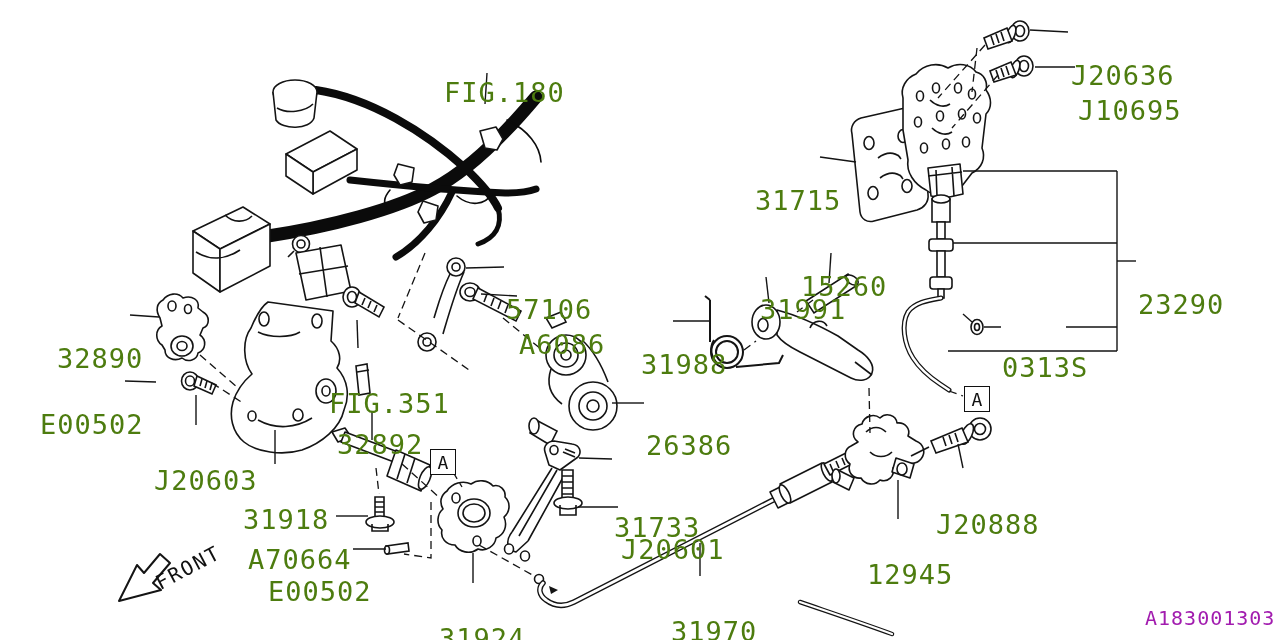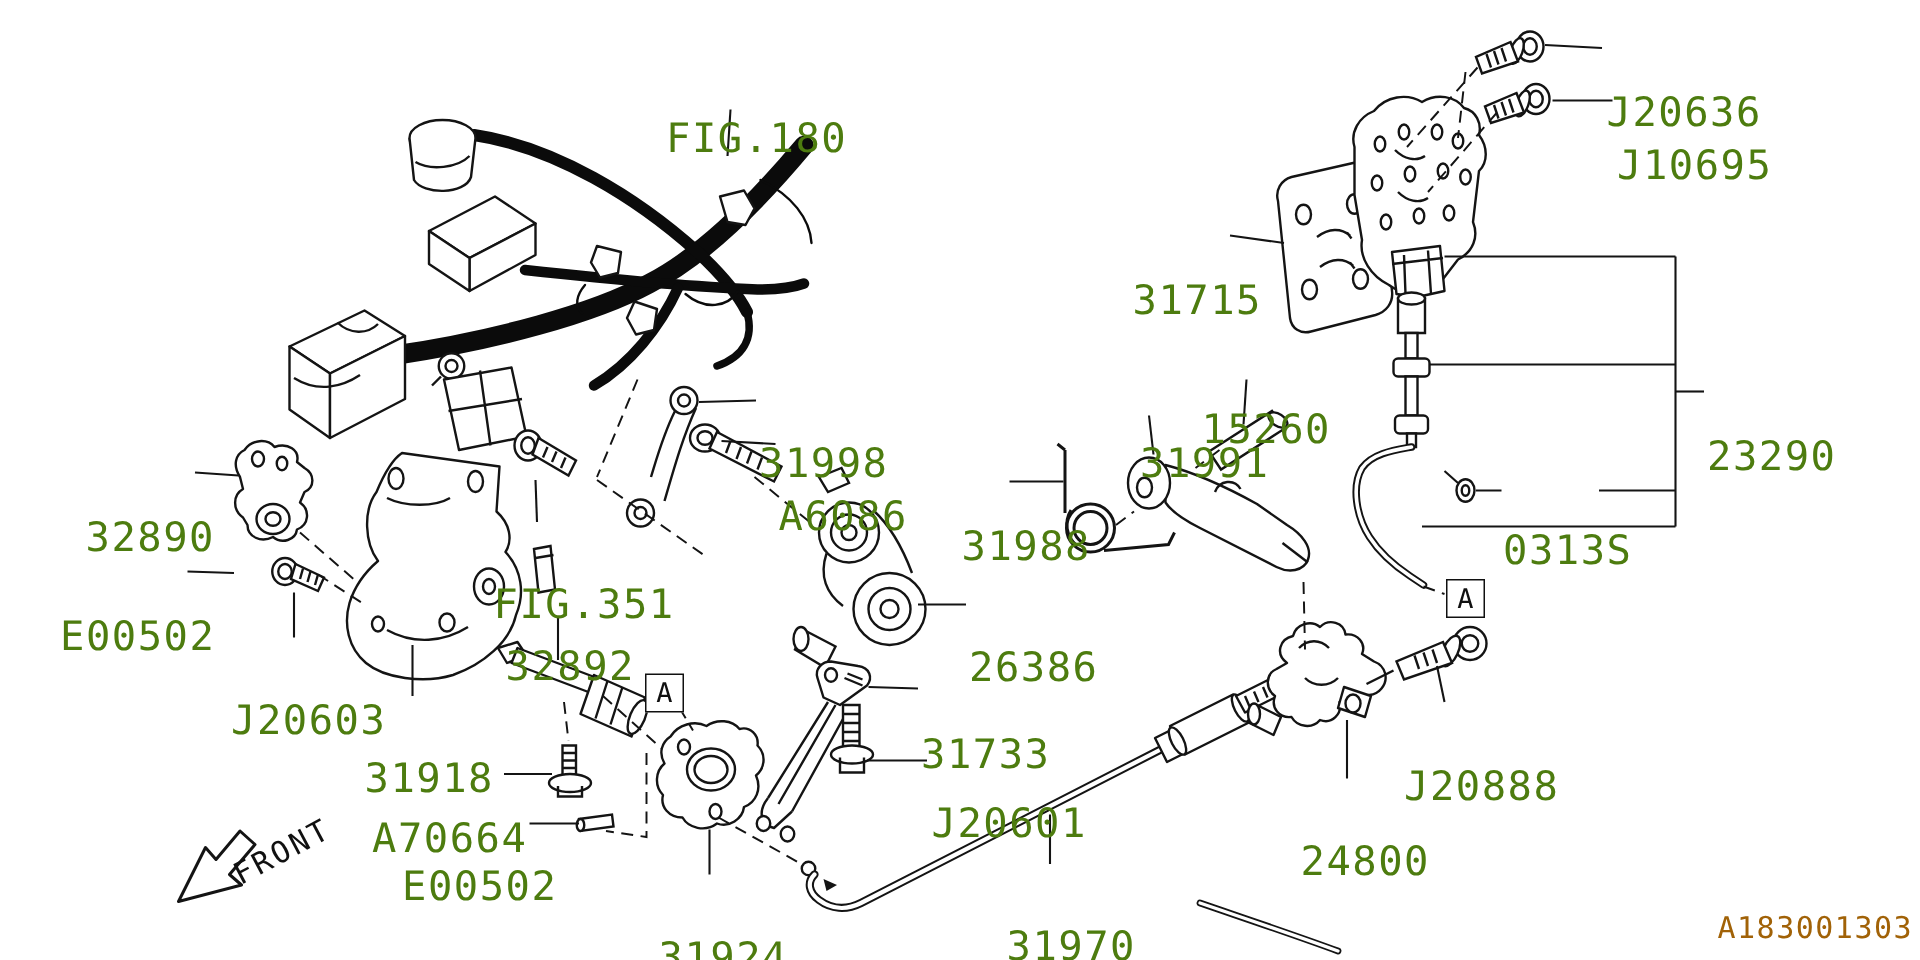--- a/index.html
+++ b/index.html
@@ -1,21 +1,21 @@
 <!DOCTYPE html>
 <html><head>
 <meta charset="utf-8">
 <style>
   html,body{margin:0;padding:0;background:#fff;}
   #stage{position:relative;width:1280px;height:640px;background:#fff;overflow:hidden;
          font-family:"DejaVu Sans Mono",monospace;}
   #art{position:absolute;left:0;top:0;}
   .lbl{position:absolute;font-size:27px;line-height:1.1;letter-spacing:1px;color:#4d7c0f;
        white-space:nowrap;margin-top:40px;}
-  .code{position:absolute;font-size:20px;letter-spacing:1px;color:#a16207;white-space:nowrap;}
+  .code{position:absolute;font-size:20px;letter-spacing:1px;color:#a21caf;white-space:nowrap;}
   .front{position:absolute;font-size:20px;letter-spacing:2px;color:#101010;
          transform:rotate(-28deg);transform-origin:0 50%;white-space:nowrap;}
   .abox{position:absolute;width:24px;height:24px;border:1.7px solid #101010;
         display:flex;align-items:center;justify-content:center;
         font-size:18px;color:#101010;background:#fff;}
 </style>
 </head>
 <body>
 
 <div id="stage">
@@ -360,37 +360,37 @@
 </svg>
 
   <div class="lbl" style="left:444px;top:38px">FIG.180</div>
   <div class="lbl" style="left:1071px;top:21px">J20636</div>
   <div class="lbl" style="left:1078px;top:56px">J10695</div>
   <div class="lbl" style="left:755px;top:146px">31715</div>
   <div class="lbl" style="left:801px;top:232px">15260</div>
   <div class="lbl" style="left:760px;top:255px">31991</div>
   <div class="lbl" style="left:1138px;top:250px">23290</div>
   <div class="lbl" style="left:1002px;top:313px">0313S</div>
-  <div class="lbl" style="left:506px;top:255px">31998</div>
+  <div class="lbl" style="left:506px;top:255px">57106</div>
   <div class="lbl" style="left:519px;top:290px">A6086</div>
   <div class="lbl" style="left:641px;top:310px">31988</div>
   <div class="lbl" style="left:57px;top:304px">32890</div>
   <div class="lbl" style="left:40px;top:370px">E00502</div>
   <div class="lbl" style="left:329px;top:349px">FIG.351</div>
   <div class="lbl" style="left:154px;top:426px">J20603</div>
   <div class="lbl" style="left:337px;top:390px">32892</div>
   <div class="lbl" style="left:243px;top:465px">31918</div>
   <div class="lbl" style="left:646px;top:391px">26386</div>
-  <div class="lbl" style="left:614px;top:449px">31733</div>
+  <div class="lbl" style="left:614px;top:473px">31733</div>
   <div class="lbl" style="left:621px;top:495px">J20601</div>
   <div class="lbl" style="left:248px;top:505px">A70664</div>
   <div class="lbl" style="left:268px;top:537px">E00502</div>
   <div class="lbl" style="left:439px;top:584px">31924</div>
   <div class="lbl" style="left:671px;top:577px">31970</div>
-  <div class="lbl" style="left:867px;top:520px">24800</div>
+  <div class="lbl" style="left:867px;top:520px">12945</div>
   <div class="lbl" style="left:936px;top:470px">J20888</div>
 
   <div class="abox" style="left:430px;top:449px">A</div>
   <div class="abox" style="left:964px;top:386px">A</div>
 
   <div class="front" style="left:157px;top:572px">FRONT</div>
   <div class="code" style="left:1145px;top:606px">A183001303</div>
 </div>
 
 </body></html>

